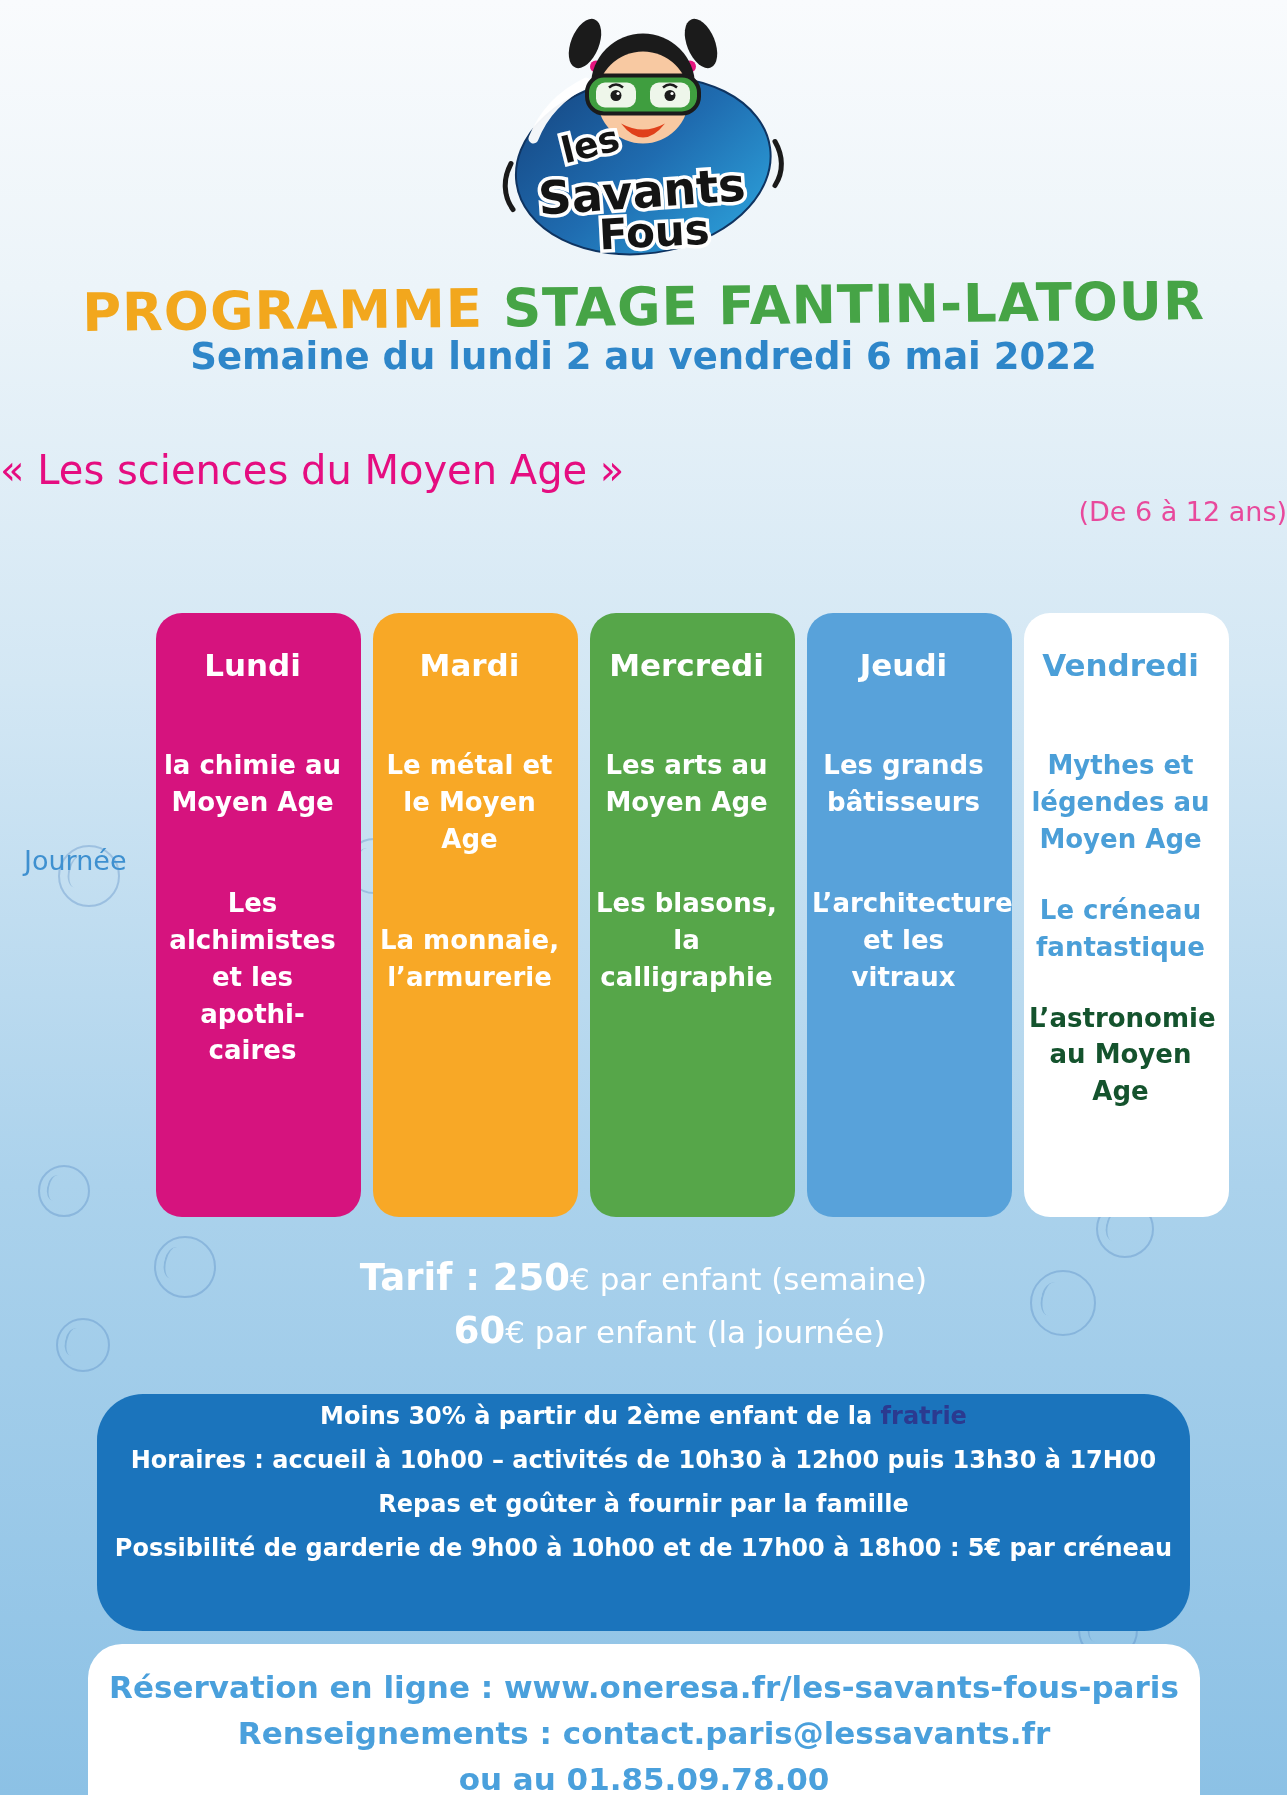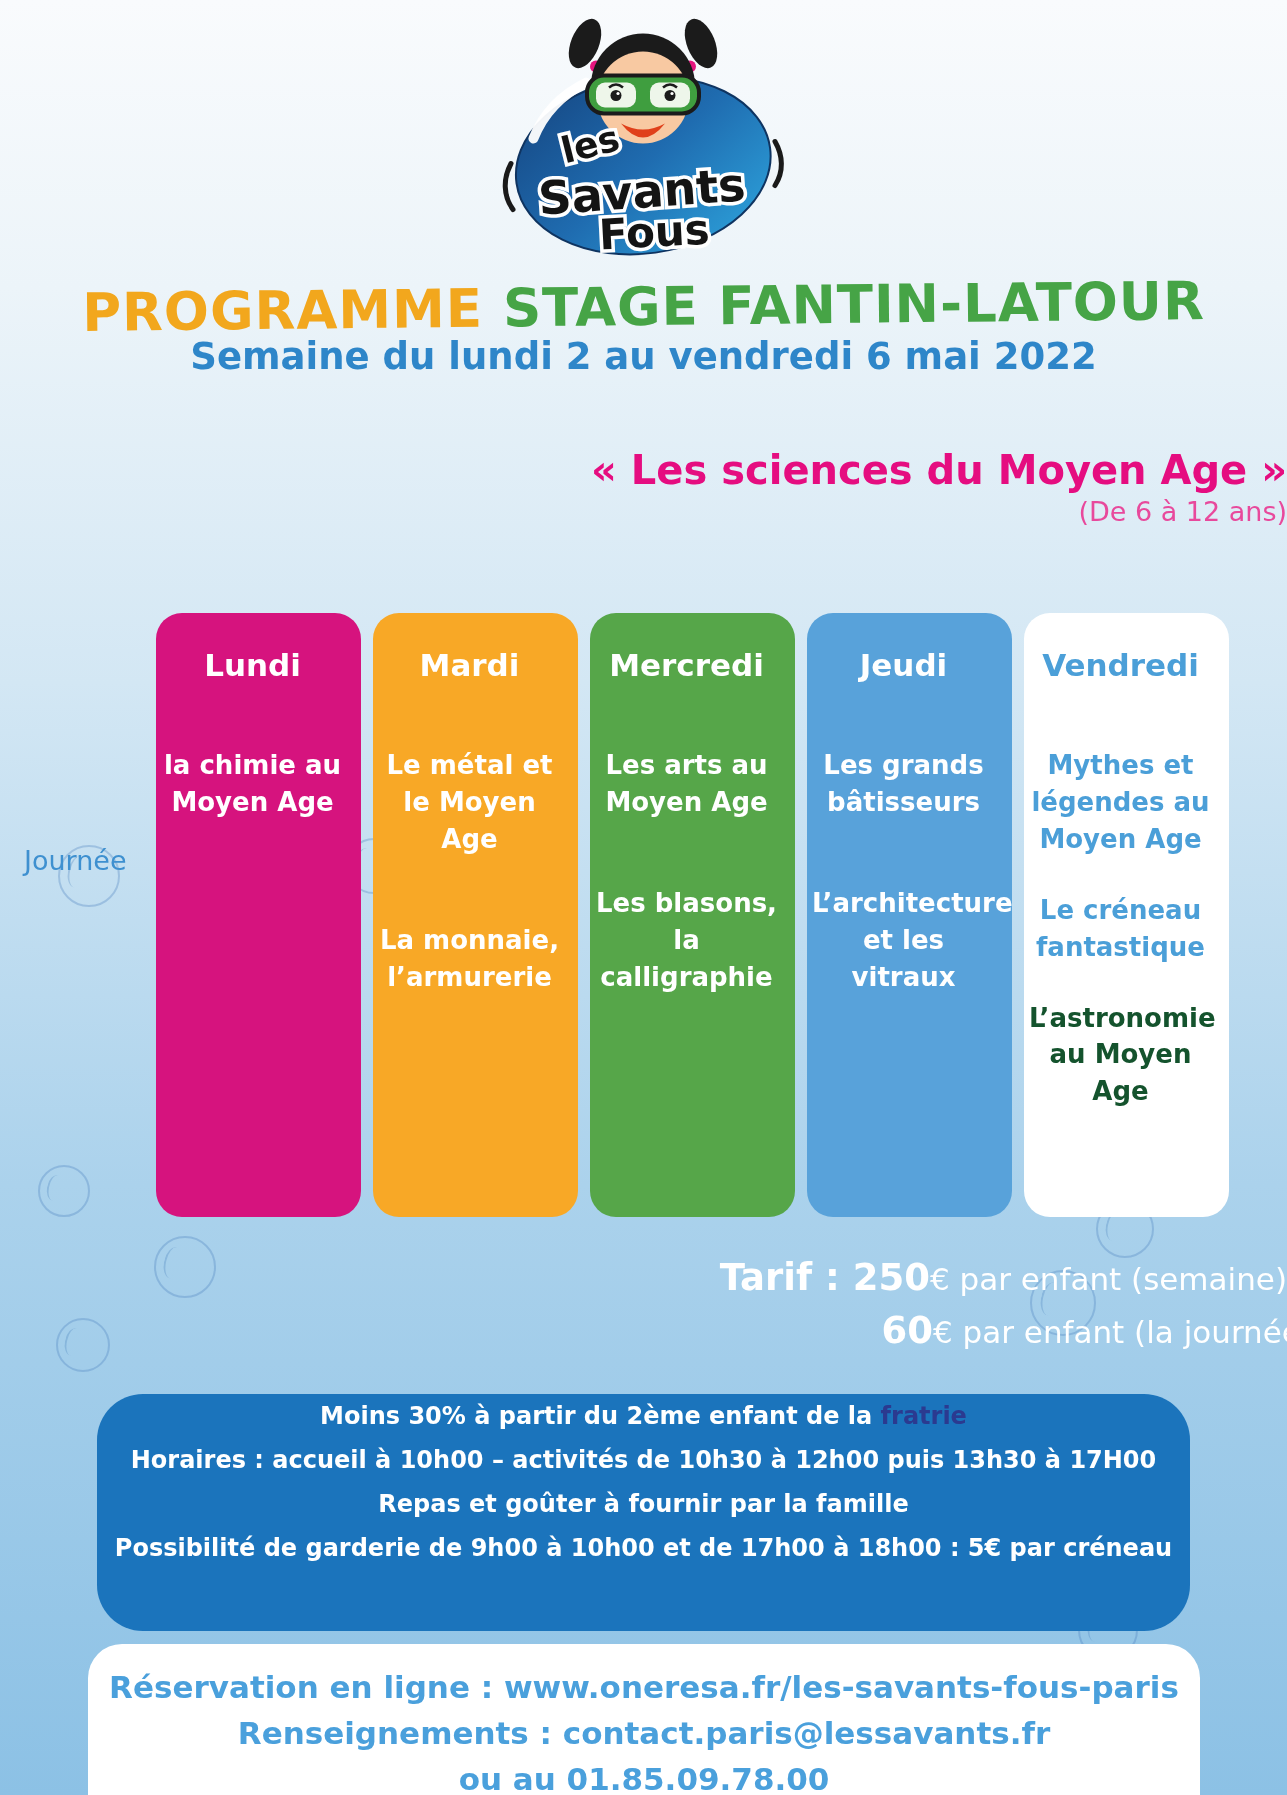--- a/index.html
+++ b/index.html
@@ -18,36 +18,36 @@
   .logo text{font-family:"DejaVu Sans","Liberation Sans",sans-serif;font-weight:bold;
         fill:#141414;stroke:#ffffff;stroke-width:7px;paint-order:stroke;}
 
   
   .title{position:absolute;top:276px;left:0;width:100%;text-align:center;
         font-size:53px;font-weight:bold;letter-spacing:1px;transform:rotate(-0.6deg);}
   .t-orange{color:#f2a71d;margin-right:20px;}
   .t-green{color:#46a446;}
   .subtitle{position:absolute;top:335px;left:0;width:100%;text-align:center;
         font-size:37px;font-weight:bold;color:#2e86c9;}
-  .theme-heading{position:absolute;top:447px;left:0;width:100%;text-align:right;
-        font-size:40px;font-weight:bold;color:#e50d80;}
+  .theme-heading{position:absolute;top:447px;left:0;width:100%;text-align:left;
+        font-size:40px;font-weight:normal;color:#e50d80;}
   .theme-age{position:absolute;top:496px;left:0;width:100%;text-align:right;
         font-size:27px;color:#e8499c;}
 
   
   .side-label{position:absolute;left:24px;top:845px;font-size:27px;color:#3e90d0;}
   .days{position:absolute;left:156px;top:613px;display:flex;gap:12px;}
   .day-col{width:205px;height:604px;border-radius:26px;color:#fff;text-align:center;
         padding:34px 17px 0 5px;box-sizing:border-box;}
   .day-header{margin:0;font-size:31px;font-weight:bold;}
   .day-activity{margin-top:64px;font-size:26px;font-weight:bold;line-height:1.42;}
   .col-vendredi .day-activity+.day-activity{margin-top:34px;}
 
   
-  .pricing{position:absolute;top:1252px;left:0;width:100%;text-align:right;color:#ffffff;}
+  .pricing{position:absolute;top:1252px;left:0;width:100%;text-align:center;color:#ffffff;}
   .pricing-line{font-size:31px;font-weight:normal;line-height:52px;}
   .pricing-line .strong{font-size:37px;font-weight:bold;}
   .pricing-line .euro{font-size:31px;font-weight:normal;}
   .pricing-line2{position:relative;left:26px;}
 
   
   .info-box{position:absolute;left:97px;top:1394px;width:1093px;height:237px;
         background:#1b74bc;border-radius:46px;color:#fff;text-align:center;
         box-sizing:border-box;}
   .info-line{font-size:24px;font-weight:bold;line-height:44px;white-space:nowrap;}
@@ -124,20 +124,21 @@
   <div class="subtitle">Semaine du lundi 2 au vendredi 6 mai 2022</div>
   <div class="theme-heading">« Les sciences du Moyen Age »</div>
   <div class="theme-age">(De 6 à 12 ans)</div>
 
   <div class="side-label">Journée</div>
 
   <div class="days">
     <div class="day-col" style="background: rgb(214, 19, 126);">
       <div class="day-header">Lundi</div>
       <div class="day-activity">la chimie au Moyen Age</div>
+      <div class="day-activity">Les alchimistes et les apothi-caires</div>
     </div>
     <div class="day-col" style="background: rgb(248, 168, 38);">
       <div class="day-header">Mardi</div>
       <div class="day-activity">Le métal et le Moyen Age</div>
       <div class="day-activity">La monnaie, l’armurerie</div>
     </div>
     <div class="day-col" style="background: rgb(86, 166, 73);">
       <div class="day-header">Mercredi</div>
       <div class="day-activity">Les arts au Moyen Age</div>
       <div class="day-activity">Les blasons, la calligraphie</div>

